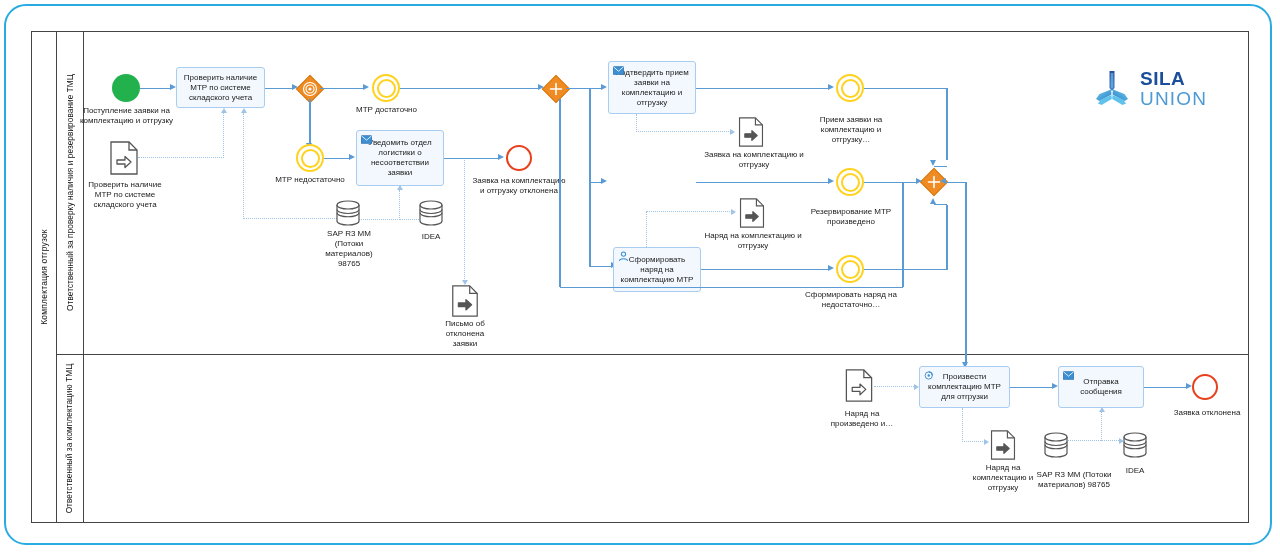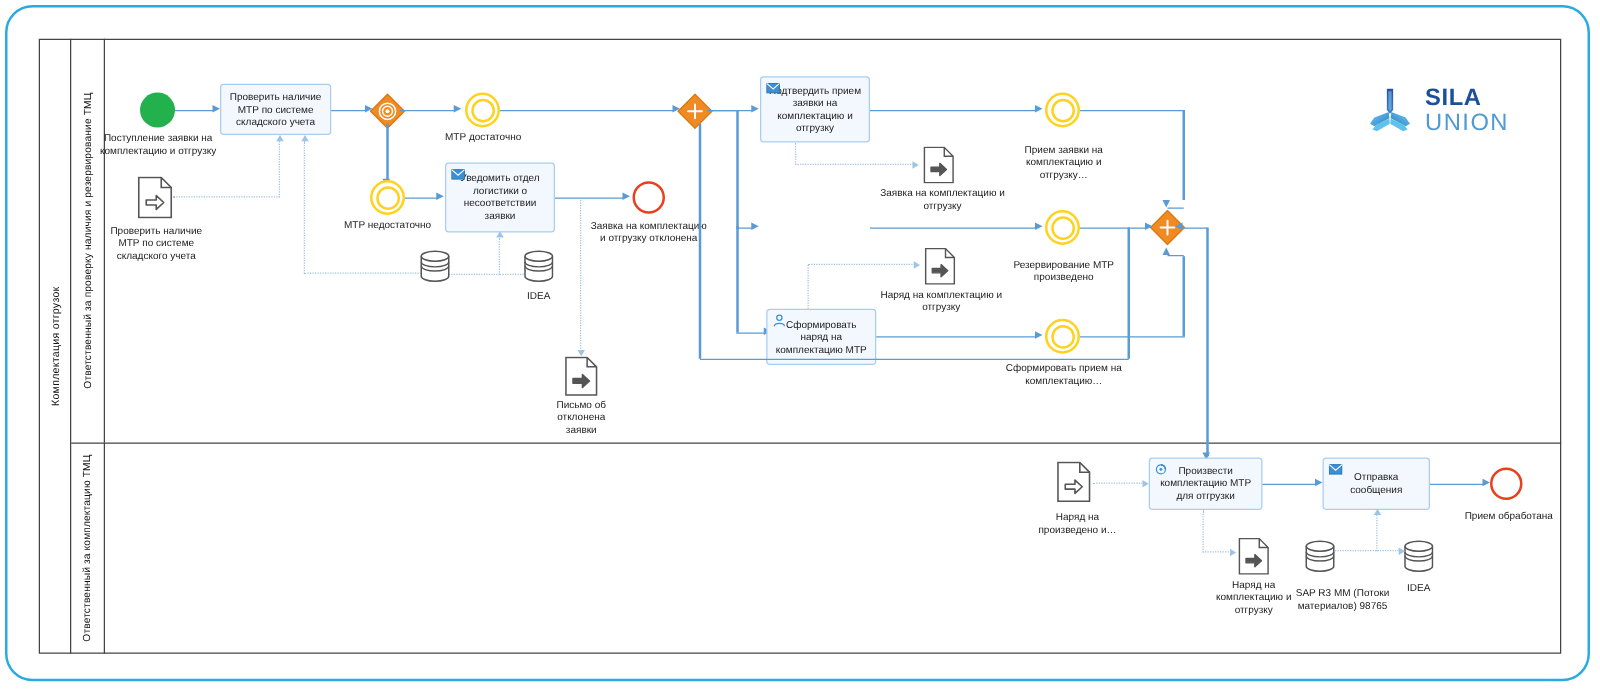--- a/index.html
+++ b/index.html
@@ -207,20 +207,26 @@
   <div class="assoc assoc-h" style="left:399px;top:219px;width:32px;"></div>
 
   <div class="datastore" style="left:336px;top:200px;">
     <svg width="24" height="26" viewBox="0 0 24 26">
       <path d="M1 5 V21 C1 23.2 5.9 25 12 25 C18.1 25 23 23.2 23 21 V5" fill="#fff" stroke="#555" stroke-width="1.2"></path>
       <ellipse cx="12" cy="5" rx="11" ry="4" fill="#fff" stroke="#555" stroke-width="1.2"></ellipse>
       <path d="M1 9.5 C1 11.7 5.9 13.5 12 13.5 C18.1 13.5 23 11.7 23 9.5" fill="none" stroke="#555" stroke-width="1.1"></path>
       <path d="M1 12.8 C1 15 5.9 16.8 12 16.8 C18.1 16.8 23 15 23 12.8" fill="none" stroke="#555" stroke-width="1.1"></path>
     </svg>
   </div>
+  <div class="lbl" style="left:311px;top:229px;width:76px;">
+    <span>SAP R3 MM</span><br>
+    <span>(Потоки</span><br>
+    <span>материалов)</span><br>
+    <span>98765</span>
+  </div>
 
   <div class="datastore" style="left:419px;top:200px;">
     <svg width="24" height="26" viewBox="0 0 24 26">
       <path d="M1 5 V21 C1 23.2 5.9 25 12 25 C18.1 25 23 23.2 23 21 V5" fill="#fff" stroke="#555" stroke-width="1.2"></path>
       <ellipse cx="12" cy="5" rx="11" ry="4" fill="#fff" stroke="#555" stroke-width="1.2"></ellipse>
       <path d="M1 9.5 C1 11.7 5.9 13.5 12 13.5 C18.1 13.5 23 11.7 23 9.5" fill="none" stroke="#555" stroke-width="1.1"></path>
       <path d="M1 12.8 C1 15 5.9 16.8 12 16.8 C18.1 16.8 23 15 23 12.8" fill="none" stroke="#555" stroke-width="1.1"></path>
     </svg>
   </div>
   <div class="lbl" style="left:406px;top:232px;width:50px;">IDEA</div>
@@ -315,21 +321,21 @@
       <circle cx="6" cy="3.4" r="2.3" fill="none" stroke="#3b8fd4" stroke-width="1.1"></circle>
       <path d="M1.6 11 C1.6 7.6 10.4 7.6 10.4 11" fill="none" stroke="#3b8fd4" stroke-width="1.1"></path>
     </svg>
     <span class="tlabel">Сформировать наряд на комплектацию МТР</span>
   </div>
 
   <div class="seq seq-h" style="left:701px;top:268.5px;width:128px;"></div>
   <div class="arrow ar-r" style="left:828px;top:265.3px;"></div>
 
   <div class="node ev-inter" style="left:836px;top:255px;width:28px;height:28px;"></div>
-  <div class="lbl" style="left:802px;top:290px;width:98px;">Сформировать прием на комплектацию…</div>
+  <div class="lbl" style="left:802px;top:290px;width:98px;">Сформировать наряд на недостаточно…</div>
 
   <div class="gw-wrap" style="left:924px;top:172px;width:20px;height:20px;">
     <div class="gw" style="width:20px;height:20px;"></div>
     <div class="gw-mark">
       <svg width="14" height="14" viewBox="0 0 14 14">
         <path d="M7 1.5 V12.5 M1.5 7 H12.5" stroke="#fff" stroke-width="1.6" stroke-linecap="round"></path>
       </svg>
     </div>
   </div>
 
@@ -426,15 +432,15 @@
   <div class="assoc assoc-h" style="left:1068px;top:440px;width:35px;"></div>
   <div class="assoc assoc-v" style="left:1101.3px;top:412px;height:29px;"></div>
   <div class="arrow ar-dot-u" style="left:1098.5px;top:407px;"></div>
   <div class="assoc assoc-h" style="left:1101px;top:440px;width:20px;"></div>
   <div class="arrow ar-dot-r" style="left:1119px;top:437.5px;"></div>
 
   <div class="seq seq-h" style="left:1144px;top:386.5px;width:43px;"></div>
   <div class="arrow ar-r" style="left:1186px;top:383.3px;"></div>
 
   <div class="node ev-end" style="left:1192px;top:374px;width:26px;height:26px;"></div>
-  <div class="lbl" style="left:1162px;top:408px;width:90px;">Прием обработана</div>
+  <div class="lbl" style="left:1162px;top:408px;width:90px;">Заявка отклонена</div>
 
 </div>
 
 </body></html>

